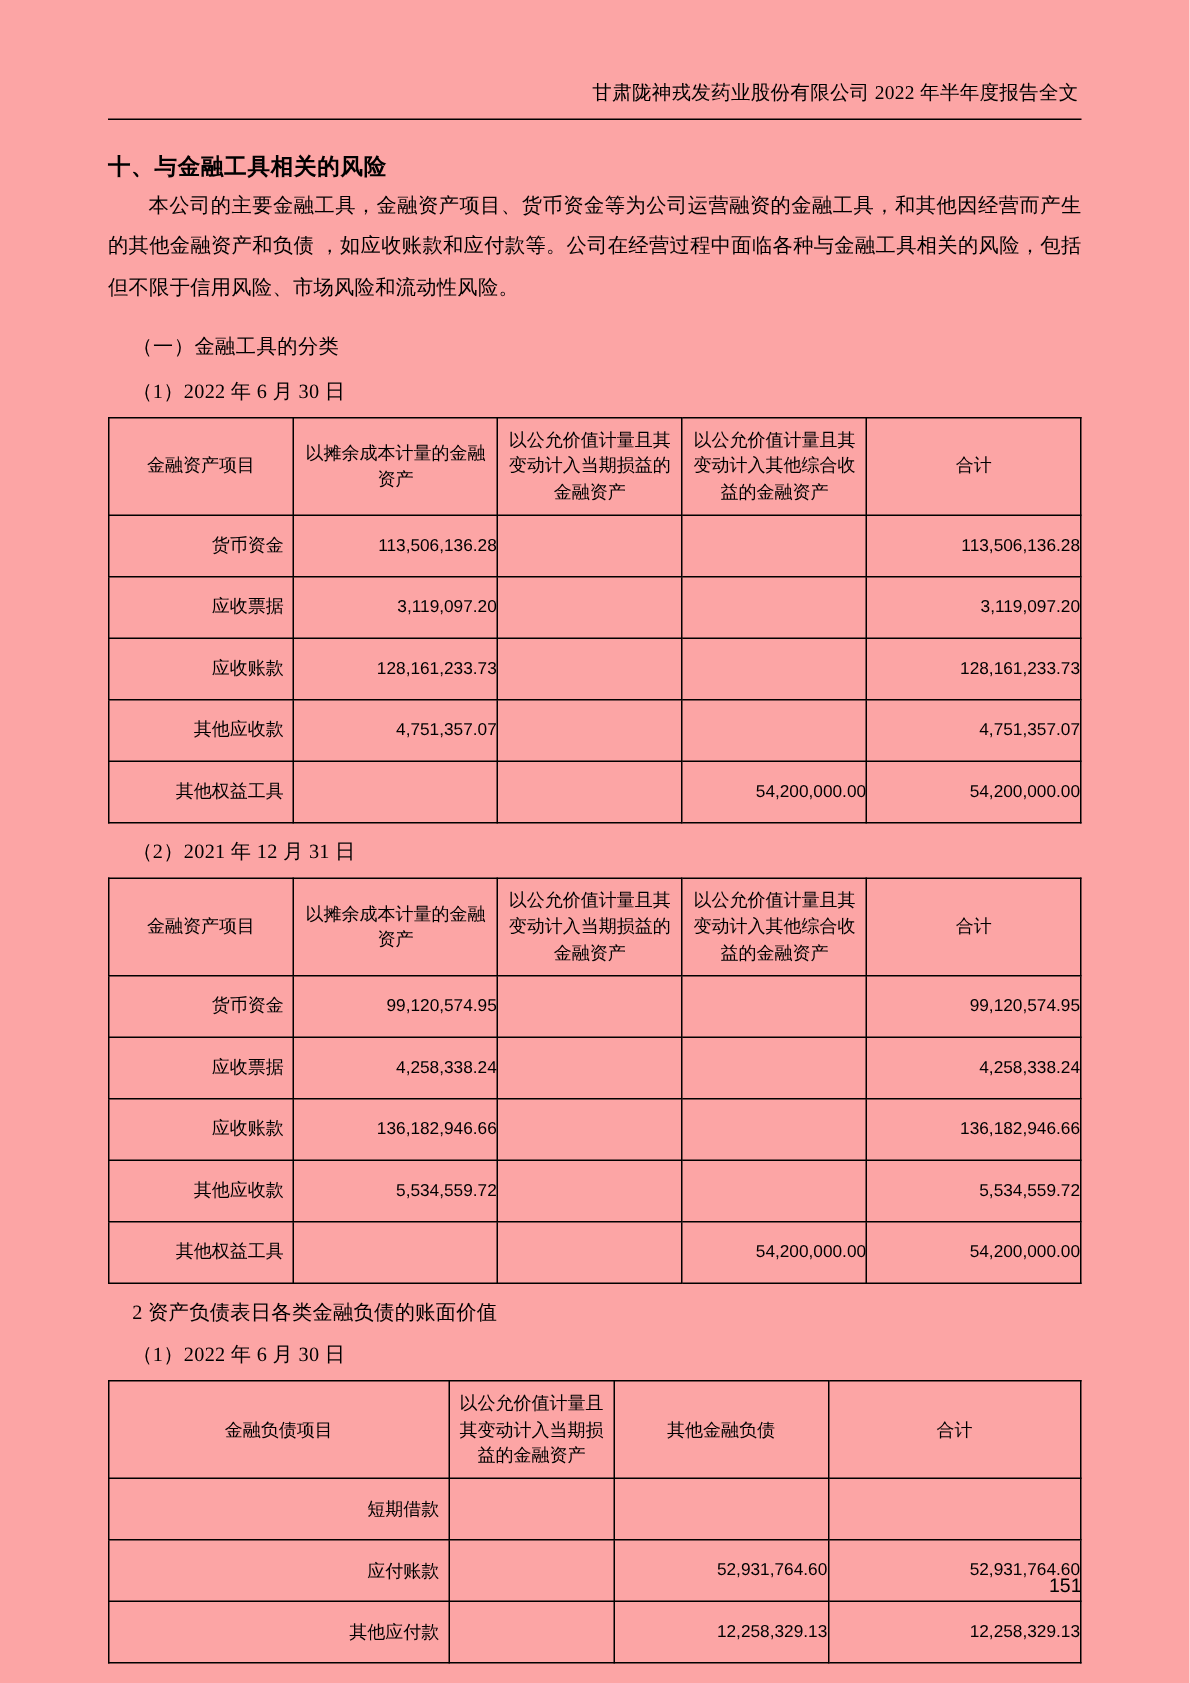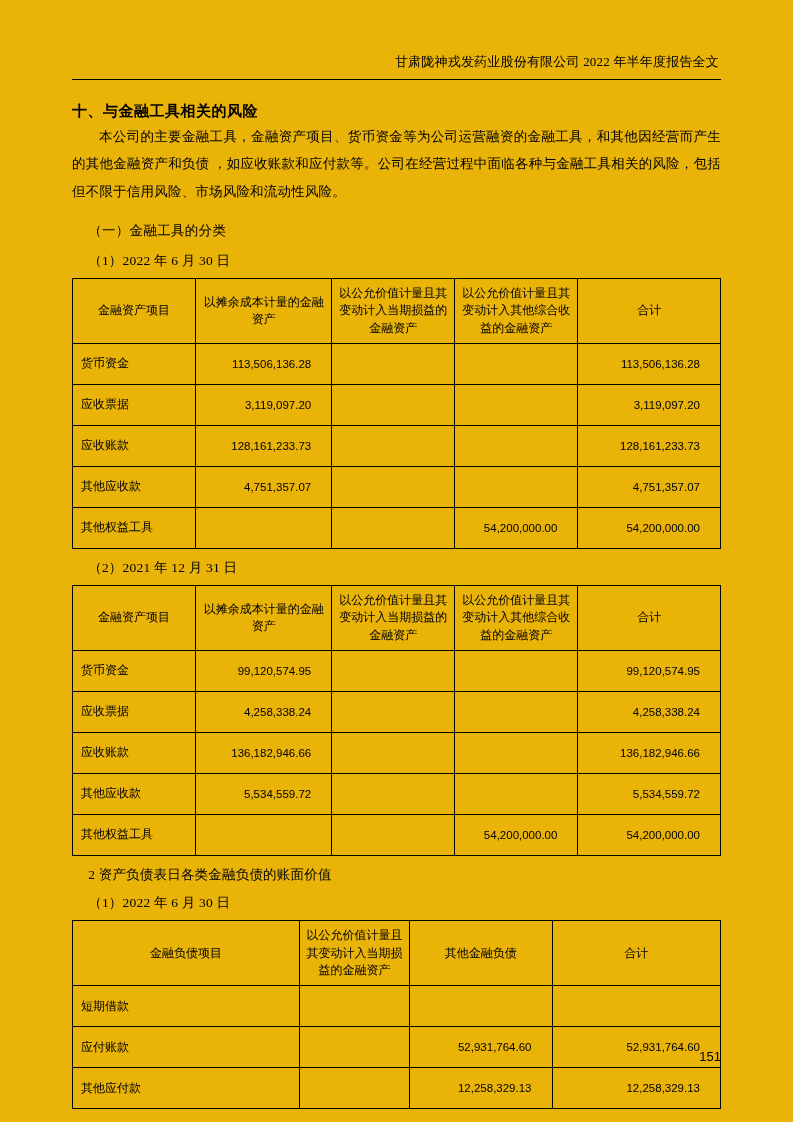--- a/index.html
+++ b/index.html
@@ -9,21 +9,21 @@
   }
   body {
     font-family: "Liberation Serif", "DejaVu Serif", serif;
     color: #000000;
   }
   .page {
     position: relative;
     width: 793px;
     height: 1122px;
     margin: 0 auto;
-    background: #eab308;
+    background: #fca5a5;
     box-sizing: border-box;
     padding: 52px 72px 30px 72px;
   }
   .header {
     text-align: right;
     font-size: 13px;
     line-height: 1.6;
     padding-right: 2px;
     padding-bottom: 6px;
     letter-spacing: 0.2px;
@@ -77,27 +77,27 @@
     padding: 6px 6px;
     vertical-align: middle;
     line-height: 1.45;
     font-weight: normal;
   }
   table.fin th {
     text-align: center;
     height: 46px;
   }
   table.fin td.label {
-    text-align: left;
+    text-align: right;
     height: 28px;
     padding-left: 8px;
   }
   table.fin td.num {
     text-align: right;
-    padding-right: 20px;
+    padding-right: 0;
     font-family: "Liberation Sans", sans-serif;
     font-size: 11.5px;
   }
   .page-number {
     position: absolute;
     right: 72px;
     bottom: 58px;
     font-size: 13px;
     font-family: Liberation Sans, sans-serif;
   }

